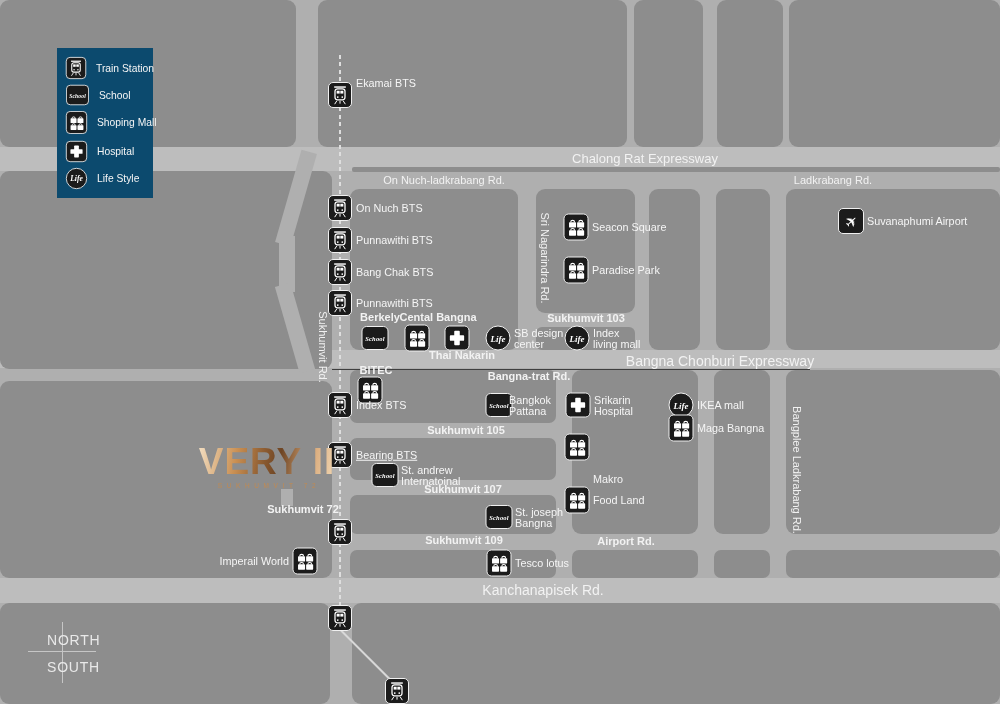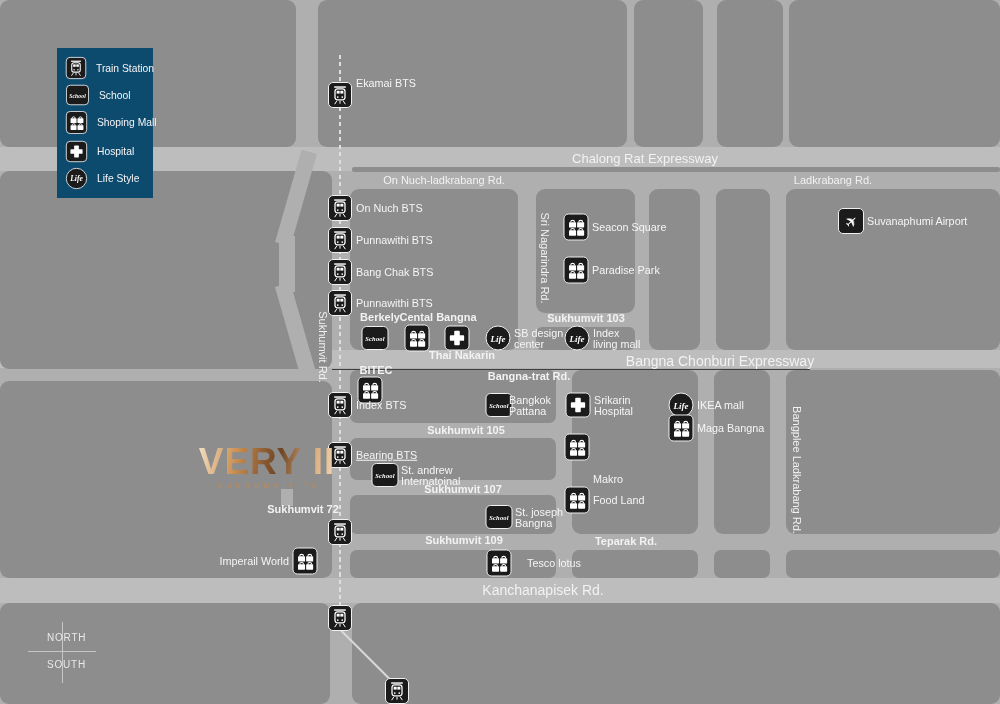--- a/index.html
+++ b/index.html
@@ -28,21 +28,21 @@
   #logo .t{font-size:37px;font-weight:700;letter-spacing:1px;line-height:36px;
     background:linear-gradient(100deg,#f2ddc0 5%,#c98f52 30%,#8a5a30 48%,#6e4524 58%,#d8a878 78%,#f0d6b2 95%);
     -webkit-background-clip:text;background-clip:text;color:transparent}
   #logo .s{margin-top:2px;font-size:6.5px;letter-spacing:4.6px;color:#c08a52;padding-left:4px}
   #legend{position:absolute;left:57px;top:48px;width:96px;height:150px;background:#0c4a6e;z-index:40;
     display:flex;flex-direction:column;justify-content:space-evenly;padding:5px 0 5px 7px}
   .leg-item{display:flex;align-items:center;gap:8px}
   .leg-item .icn{transform:scale(.85)}
   .leg-label{color:#f5f5f5;font-size:10.3px;white-space:nowrap}
   .c-line{position:absolute;background:#c6c6c6}
-  .c-txt{position:absolute;color:#e9e9e9;font-size:10px;letter-spacing:.8px}
+  .c-txt{position:absolute;color:#e9e9e9;font-size:14px;letter-spacing:.8px}
 </style>
 </head>
 <body>
 
 <div id="map">
   <div id="base-layer">
       <div class="major" style="left: 0px; top: 147px; width: 1000px; height: 24px;"></div>
       <div class="major" style="left: 0px; top: 350px; width: 1000px; height: 18px;"></div>
       <div class="major" style="left: 0px; top: 578px; width: 1000px; height: 25px;"></div>
       <div class="blk" style="left: 0px; top: 0px; width: 296px; height: 147px;"></div>
@@ -88,21 +88,21 @@
       <div class="rlabel" style="left: 586px; top: 319px; font-size: 11px; font-weight: 700;">Sukhumvit 103</div>
       <div class="rlabel" style="left: 462px; top: 356px; font-size: 11px; font-weight: 700;">Thai Nakarin</div>
       <div class="rlabel" style="left: 720px; top: 361px; font-size: 14px;">Bangna Chonburi Expressway</div>
       <div class="rlabel" style="left: 529px; top: 377px; font-size: 11px; font-weight: 700;">Bangna-trat Rd.</div>
       <div class="rlabel" style="left: 376px; top: 371px; font-size: 11px; font-weight: 700;">BITEC</div>
       <div class="rlabel" style="left: 380px; top: 318px; font-size: 11px; font-weight: 700;">Berkely</div>
       <div class="rlabel" style="left: 438px; top: 318px; font-size: 11px; font-weight: 700;">Cental Bangna</div>
       <div class="rlabel" style="left: 466px; top: 431px; font-size: 11px; font-weight: 700;">Sukhumvit 105</div>
       <div class="rlabel" style="left: 463px; top: 490px; font-size: 11px; font-weight: 700;">Sukhumvit 107</div>
       <div class="rlabel" style="left: 464px; top: 541px; font-size: 11px; font-weight: 700;">Sukhumvit 109</div>
-      <div class="rlabel" style="left: 626px; top: 542px; font-size: 11px; font-weight: 700;">Teparak Rd.</div>
+      <div class="rlabel" style="left: 626px; top: 542px; font-size: 11px; font-weight: 700;">Airport Rd.</div>
       <div class="rlabel" style="left: 543px; top: 590px; font-size: 14px;">Kanchanapisek Rd.</div>
       <div class="rlabel" style="left: 303px; top: 510px; font-size: 11px; font-weight: 700;">Sukhumvit 72</div>
       <div class="rlabel vert" style="left: 322px; top: 347px; font-size: 11px;">Sukhumvit Rd.</div>
       <div class="rlabel vert" style="left: 544px; top: 258px; font-size: 11px;">Sri Nagarindra Rd.</div>
       <div class="rlabel vert" style="left: 796px; top: 470px; font-size: 11px;">Bangplee Ladkrabang Rd.</div>
       <div class="icn place" style="width: 24px; height: 26px; left: 340px; top: 95px;">
         <svg width="20" height="22" viewBox="0 0 24 26">
     <rect x="5" y="2.6" width="14" height="1.7" fill="#fff"></rect>
     <rect x="6" y="5.6" width="12" height="13.2" rx="3" fill="none" stroke="#fff" stroke-width="1.5"></rect>
     <rect x="8" y="7.9" width="3.6" height="3.4" fill="#fff"></rect>
@@ -401,21 +401,21 @@
             <path d="M15.1 16.8 a2.2 2.2 0 0 1 4.4 0"></path>
     </g>
     <g fill="#fff">
       <rect x="4" y="7.4" width="8" height="6.2" rx="0.8"></rect>
             <rect x="13.2" y="7.4" width="8" height="6.2" rx="0.8"></rect>
       <rect x="4" y="16.6" width="8" height="6.2" rx="0.8"></rect>
             <rect x="13.2" y="16.6" width="8" height="6.2" rx="0.8"></rect>
     </g>
   </svg>
       </div>
-      <div class="poi-label" style="left: 515px; top: 563px; margin-left: 12px;">
+      <div class="poi-label" style="left: 515px; top: 563px;">
         <div>Tesco lotus</div>
       </div>
       <div class="icn place" style="width: 25px; height: 27px; left: 305px; top: 561px;">
         <svg width="22" height="24" viewBox="0 0 25 27">
     <g fill="none" stroke="#fff" stroke-width="1.2">
       <path d="M5.9 7.6 a2.2 2.2 0 0 1 4.4 0"></path>
             <path d="M15.1 7.6 a2.2 2.2 0 0 1 4.4 0"></path>
       <path d="M5.9 16.8 a2.2 2.2 0 0 1 4.4 0"></path>
             <path d="M15.1 16.8 a2.2 2.2 0 0 1 4.4 0"></path>
     </g>

